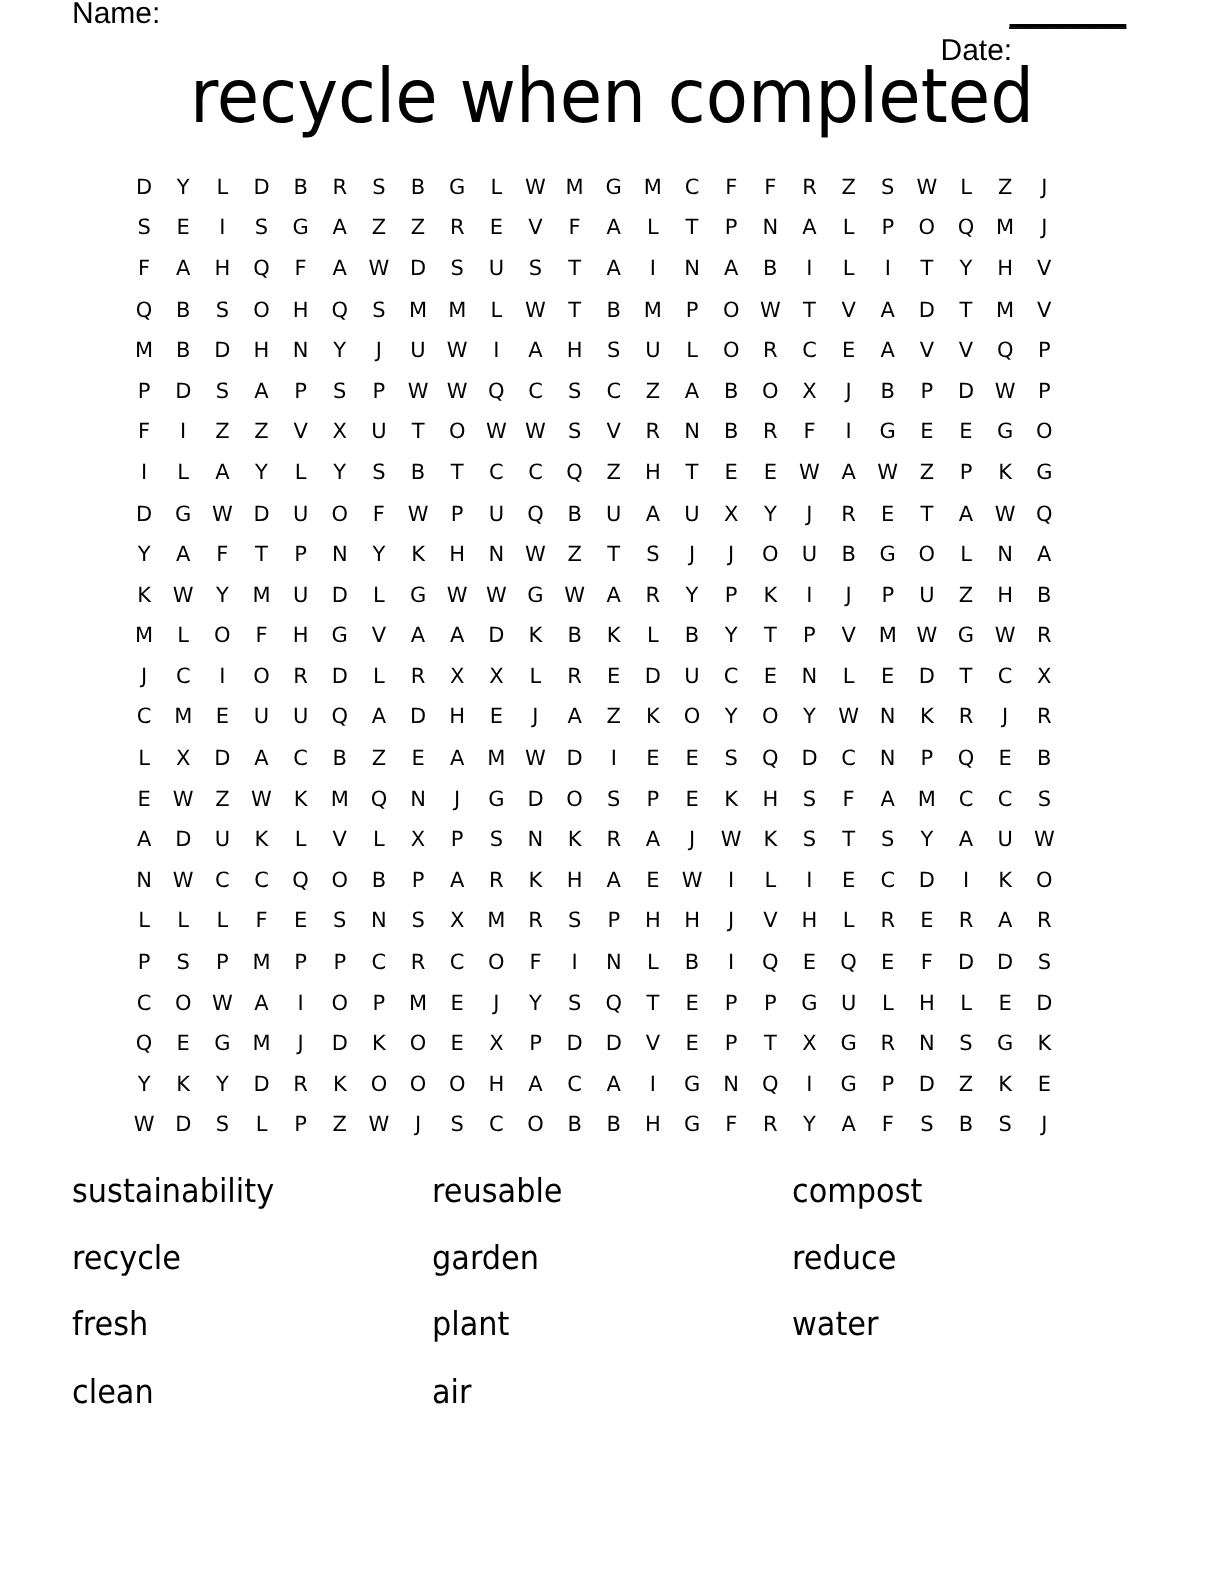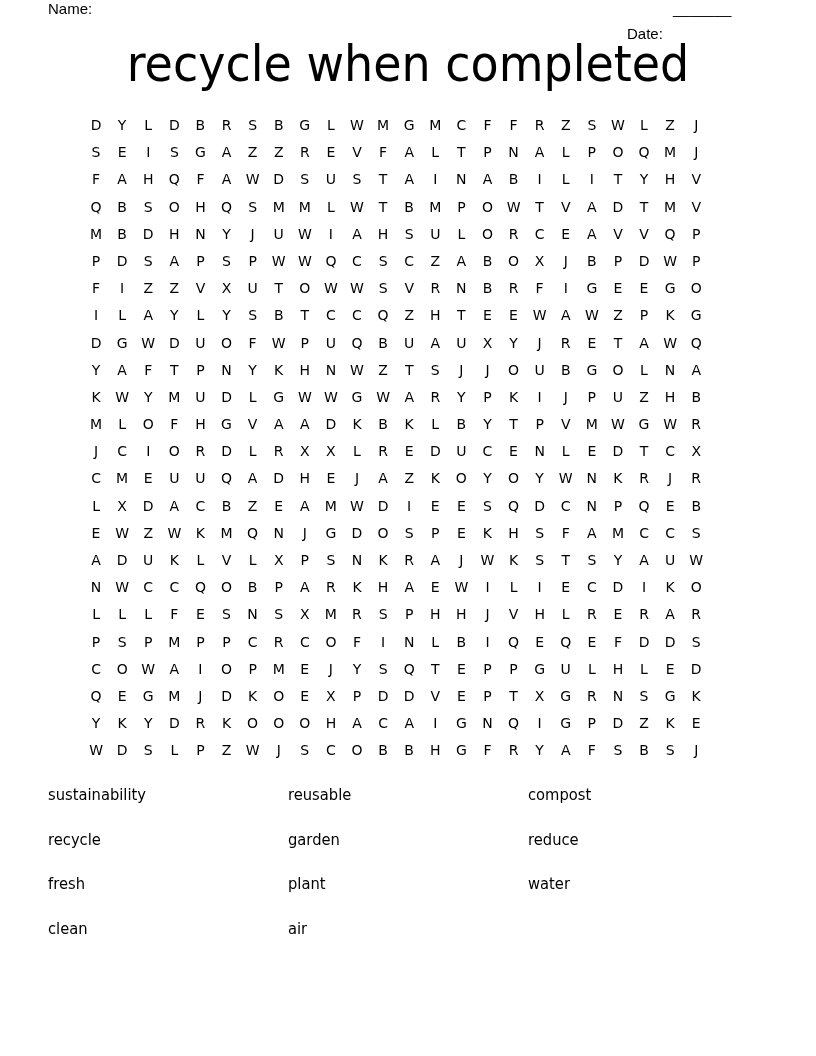--- a/index.html
+++ b/index.html
@@ -1,42 +1,42 @@
 <!DOCTYPE html>
 <html><head>
   <meta charset="utf-8">
   <style>
     html, body { margin: 0; padding: 0; background: #ffffff; }
     body { width: 816px; height: 1056px; position: relative; overflow: hidden; color: #000; }
     .header-line {
       position: absolute; top: 0; left: 0; width: 816px; height: 20px;
-      font-family: "Liberation Sans", sans-serif; font-size: 15px; line-height: 18px;
+      font-family: "Liberation Sans", sans-serif; font-size: 20px; line-height: 18px;
     }
     .name-label { position: absolute; left: 48px; top: 0; }
     .name-blank { position: absolute; left: 103px; top: 0; }
     .date-label { position: absolute; left: 627px; top: 0; margin-top: 25px; }
-    .date-blank { position: absolute; left: 673px; top: 0; }
+    .date-blank { position: absolute; left: 673px; top: 0; text-decoration: underline; }
     .title {
       position: absolute; top: 34px; left: 0; width: 816px; text-align: center;
       font-family: "DejaVu Sans", sans-serif; font-size: 50px; line-height: 60px;
       letter-spacing: 0px; transform: scaleX(0.92); transform-origin: center;
     }
     .grid {
       position: absolute; left: 83px; top: 112px;
     }
     .grid-row { display: flex; height: 27.2px; }
     .cell {
       width: 26.1px; text-align: center;
       font-family: "DejaVu Sans", sans-serif; font-size: 14px; line-height: 27px;
     }
     .words {
       position: absolute; left: 48px; top: 778px; width: 720px;
       display: grid; grid-template-columns: 240px 240px 240px;
       grid-auto-rows: 44.5px;
-      font-family: "DejaVu Sans", sans-serif; font-size: 16px; line-height: 34px;
+      font-family: "DejaVu Sans", sans-serif; font-size: 22px; line-height: 34px;
     }
     .word { transform: scaleX(0.92); transform-origin: left; white-space: nowrap; }
   </style>
 </head>
 <body>
 
 <div class="header-line">
   <span class="name-label">Name:</span>
   <span class="date-label">Date:</span>
   <span class="date-blank">_______</span>

